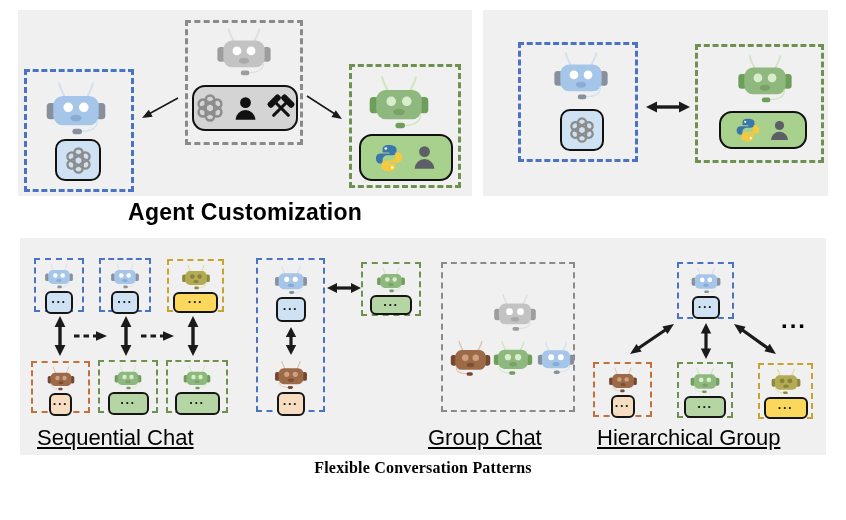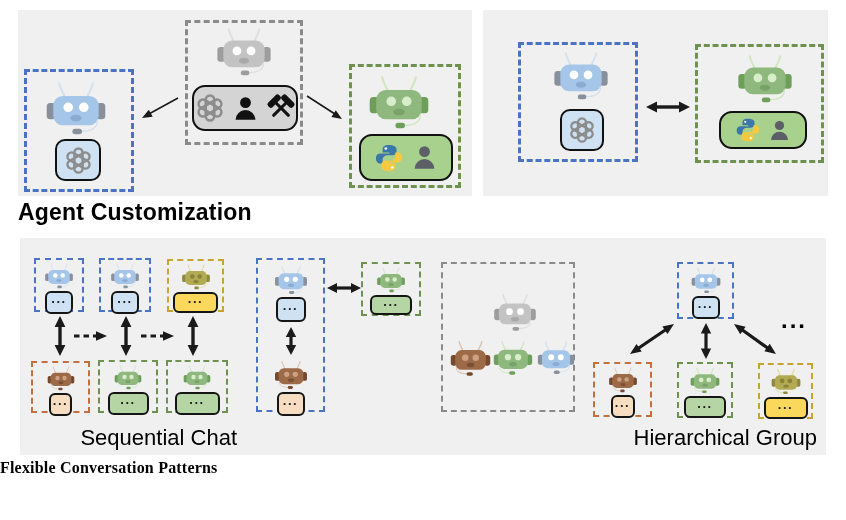--- a/index.html
+++ b/index.html
@@ -2,26 +2,26 @@
 <html style="--panel-bg: #f0f0f0; --arrow: #1a1a1a; --dash-blue: #4a73c4; --dash-gray: #8a8a8a; --dash-green: #6f9150; --dash-orange: #c4703c; --dash-yellow: #c8a42e; --chat-blue: #cfe2f3; --chat-green: #b5d6a4; --chat-yellow: #fbd85c; --chat-peach: #f6dcc0; --chip-blue: #cfe2f3; --pill-gray: #d4d4d4; --pill-green: #a9d18e; --icon-gray: #8c8c8c; --icon-black: #111111; --person-gray: #5c6066; --python-blue: #3b77a8; --python-yellow: #f7c93e; --robot-blue-head: #a5c6e8; --robot-blue-ear: #87909c; --robot-blue-eye: #ffffff; --robot-blue-mouth: #8aabd2; --robot-blue-acc: #d3e0ef; --robot-green-head: #8fb87e; --robot-green-ear: #6d9e5a; --robot-green-eye: #d8eecb; --robot-green-mouth: #7aa167; --robot-green-acc: #cfe6c0; --robot-gray-head: #c3c3c3; --robot-gray-ear: #9d9d9d; --robot-gray-eye: #ffffff; --robot-gray-mouth: #a9a9a9; --robot-gray-acc: #dedede; --robot-brown-head: #9d6a48; --robot-brown-ear: #76482f; --robot-brown-eye: #cfa183; --robot-brown-mouth: #7c4f34; --robot-brown-acc: #d9c3b0; --robot-olive-head: #b3ab54; --robot-olive-ear: #8f883e; --robot-olive-eye: #8a8238; --robot-olive-mouth: #8a8238; --robot-olive-acc: #ded890;"><head>
 <meta charset="utf-8">
 <style>
   html,body{margin:0;padding:0;background:#ffffff;}
   #canvas{
     position:relative;width:846px;height:520px;background:#ffffff;overflow:hidden;
     font-family:"Liberation Sans","DejaVu Sans",sans-serif;color:#111;
   }
   .panel{position:absolute;background:var(--panel-bg);}
   .title{
-    position:absolute;font-weight:bold;font-size:23px;color:#000;
+    position:absolute;text-align:center;font-weight:bold;font-size:23px;color:#000;
     letter-spacing:0.2px;
   }
   .title.big{font-size:16px;font-family:Liberation Serif, serif;}
   .pattern-label{
-    position:absolute;text-align:right;font-size:22px;color:#000;
+    position:absolute;text-align:left;font-size:22px;color:#000;text-decoration:underline;
   }
   
   .dash-box{position:absolute;border:3px dashed #888;box-sizing:border-box;}
   .agent-box{
     position:absolute;border:2px dashed #888;box-sizing:border-box;
     display:flex;flex-direction:column;align-items:center;justify-content:flex-start;
     padding-top:3px;gap:2px;
   }
   .bd-blue{border-color:var(--dash-blue);}
   .bd-gray{border-color:var(--dash-gray);}
@@ -323,20 +323,21 @@
   <svg class="robot r-brown flip" style="left:449px;top:340px" width="43" height="37">
       <use href="#robot-sym"></use>
     </svg>
   <svg class="robot r-green flip" style="left:492px;top:340px" width="42" height="36">
       <use href="#robot-sym"></use>
     </svg>
   <svg class="robot r-blue" style="left:536px;top:341px" width="40" height="34">
       <use href="#robot-sym"></use>
     </svg>
 
+  <div class="pattern-label" style="left:428px;top:425px;width:160px">Group Chat</div>
 
   <div class="agent-box bd-blue" style="left:677px;top:262px;width:57px;height:57px">
     <svg class="robot inflow r-blue" width="32" height="27">
         <use href="#robot-sym"></use>
       </svg>
     <div class="chat-rect cf-blue" style="width:28px;height:23px">
         <span class="dots">...</span>
       </div>
   </div>
 

